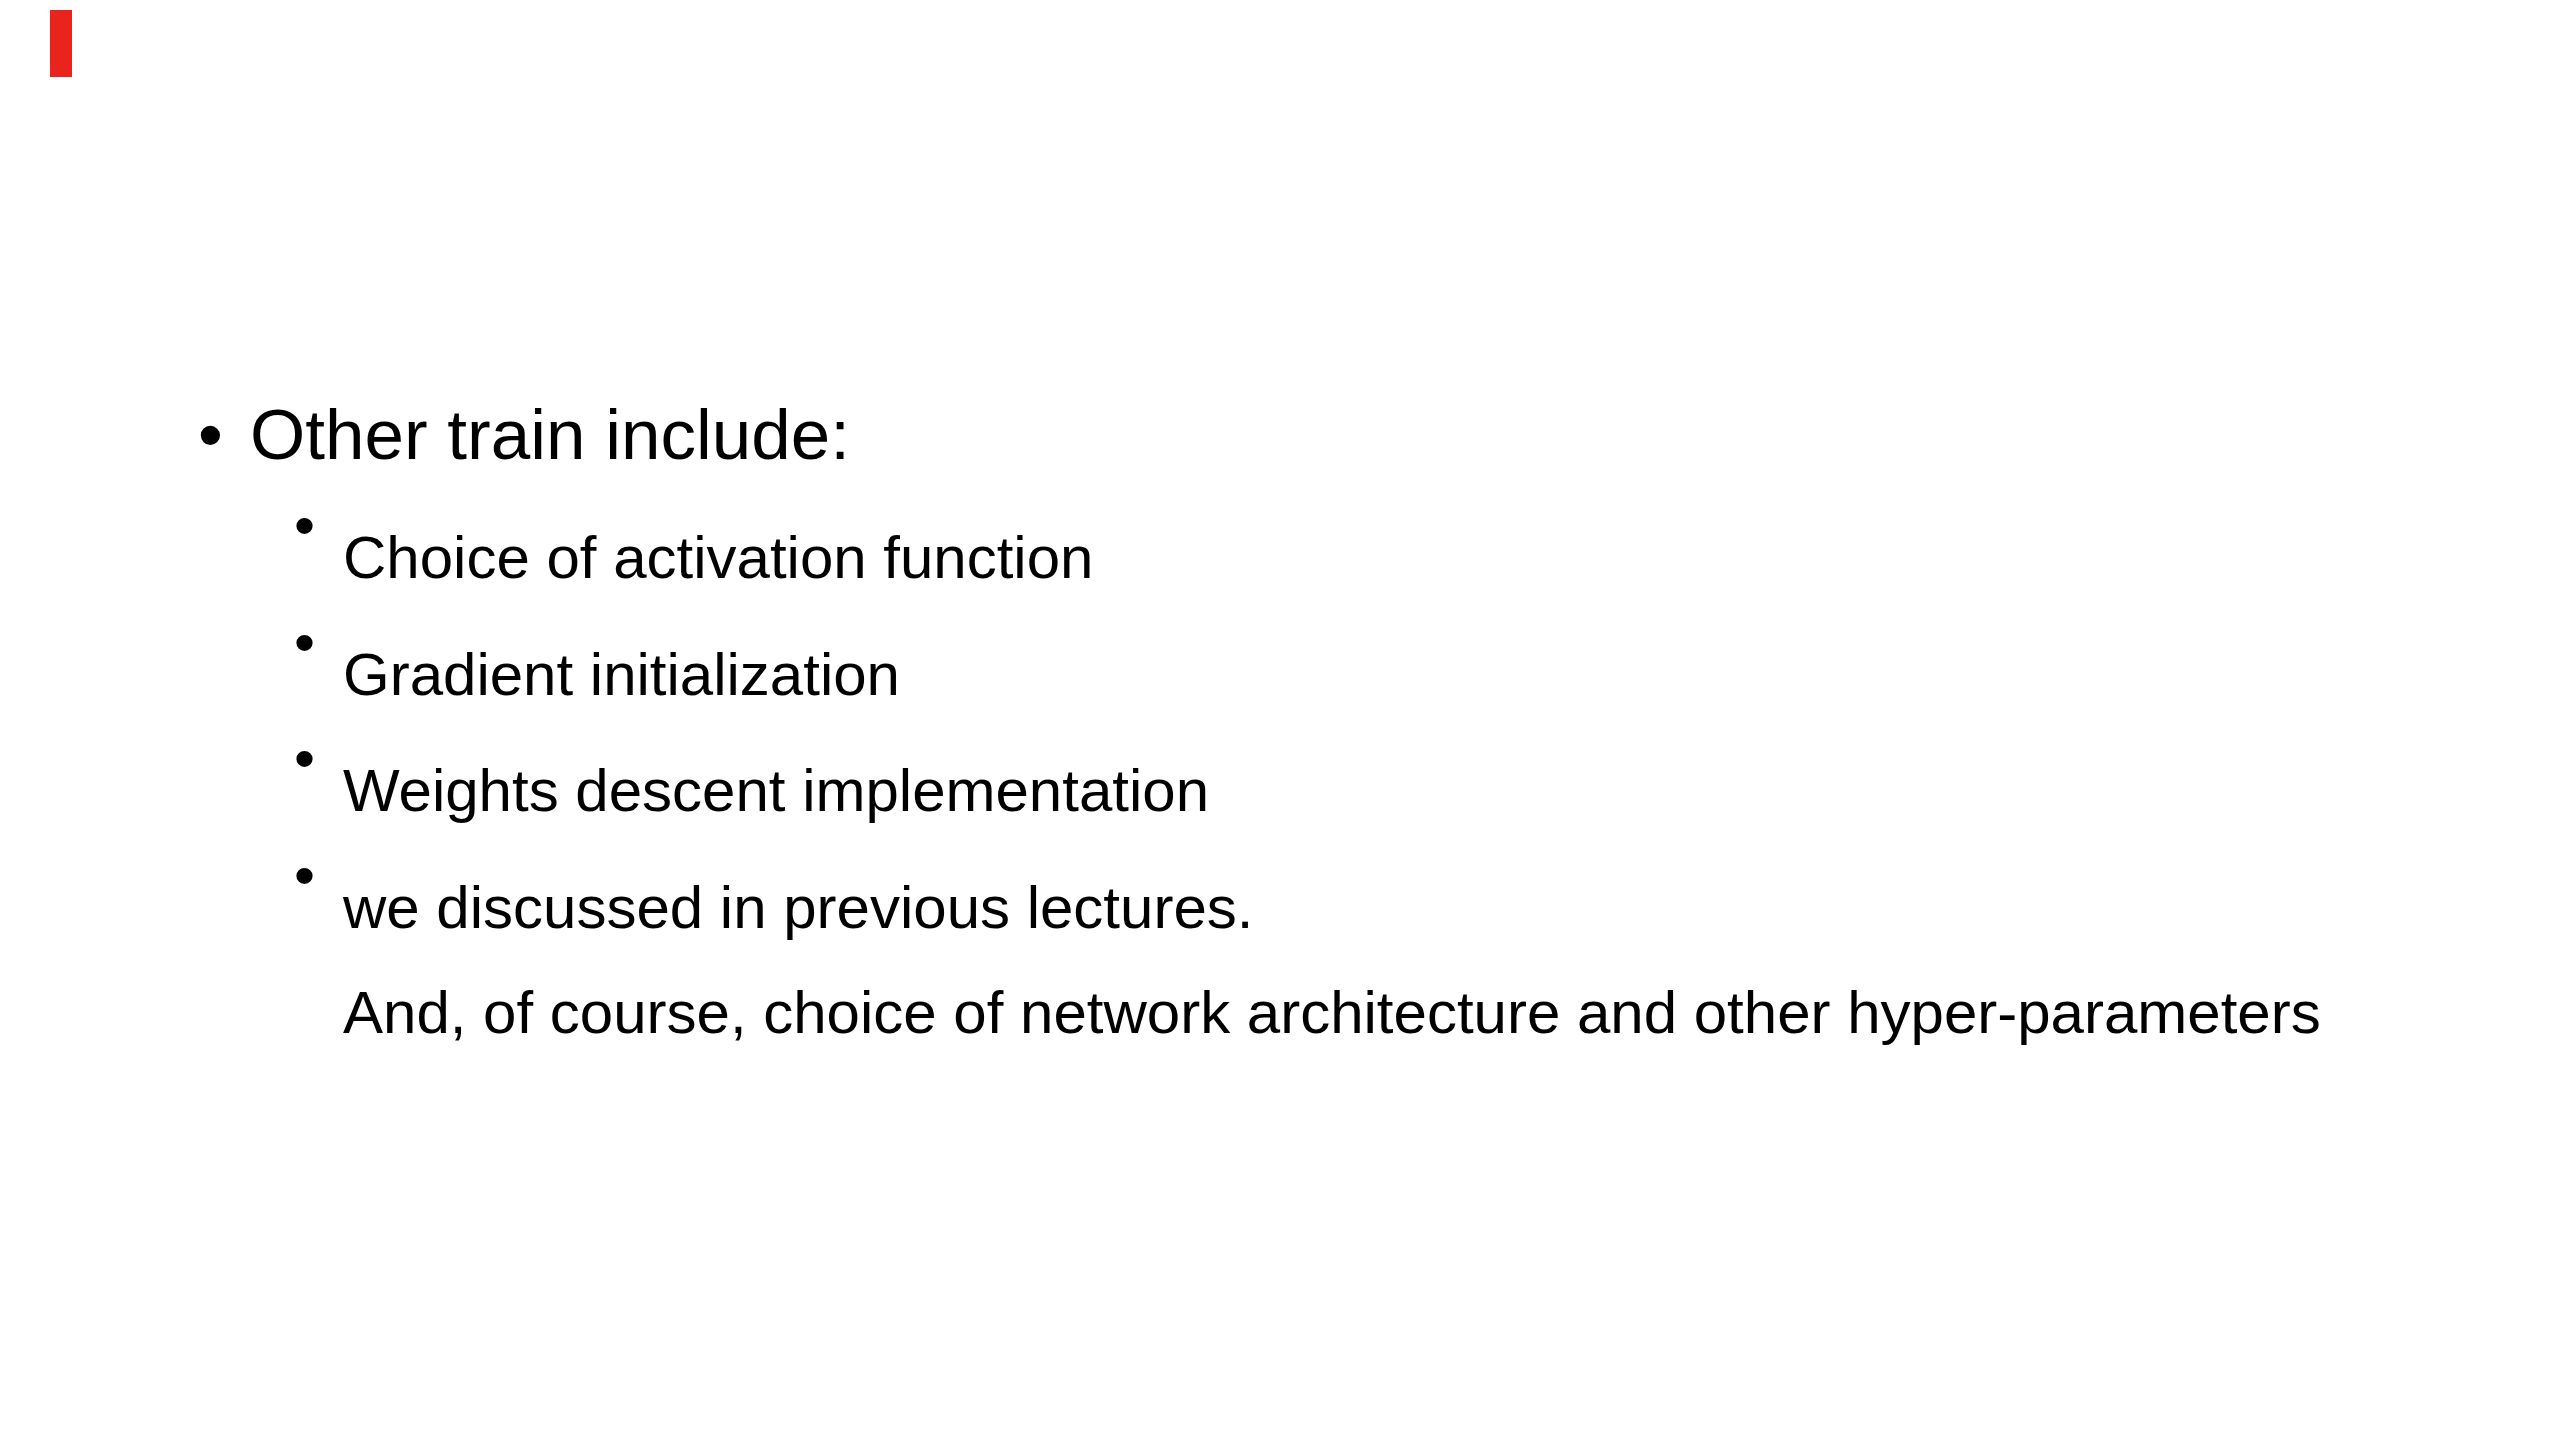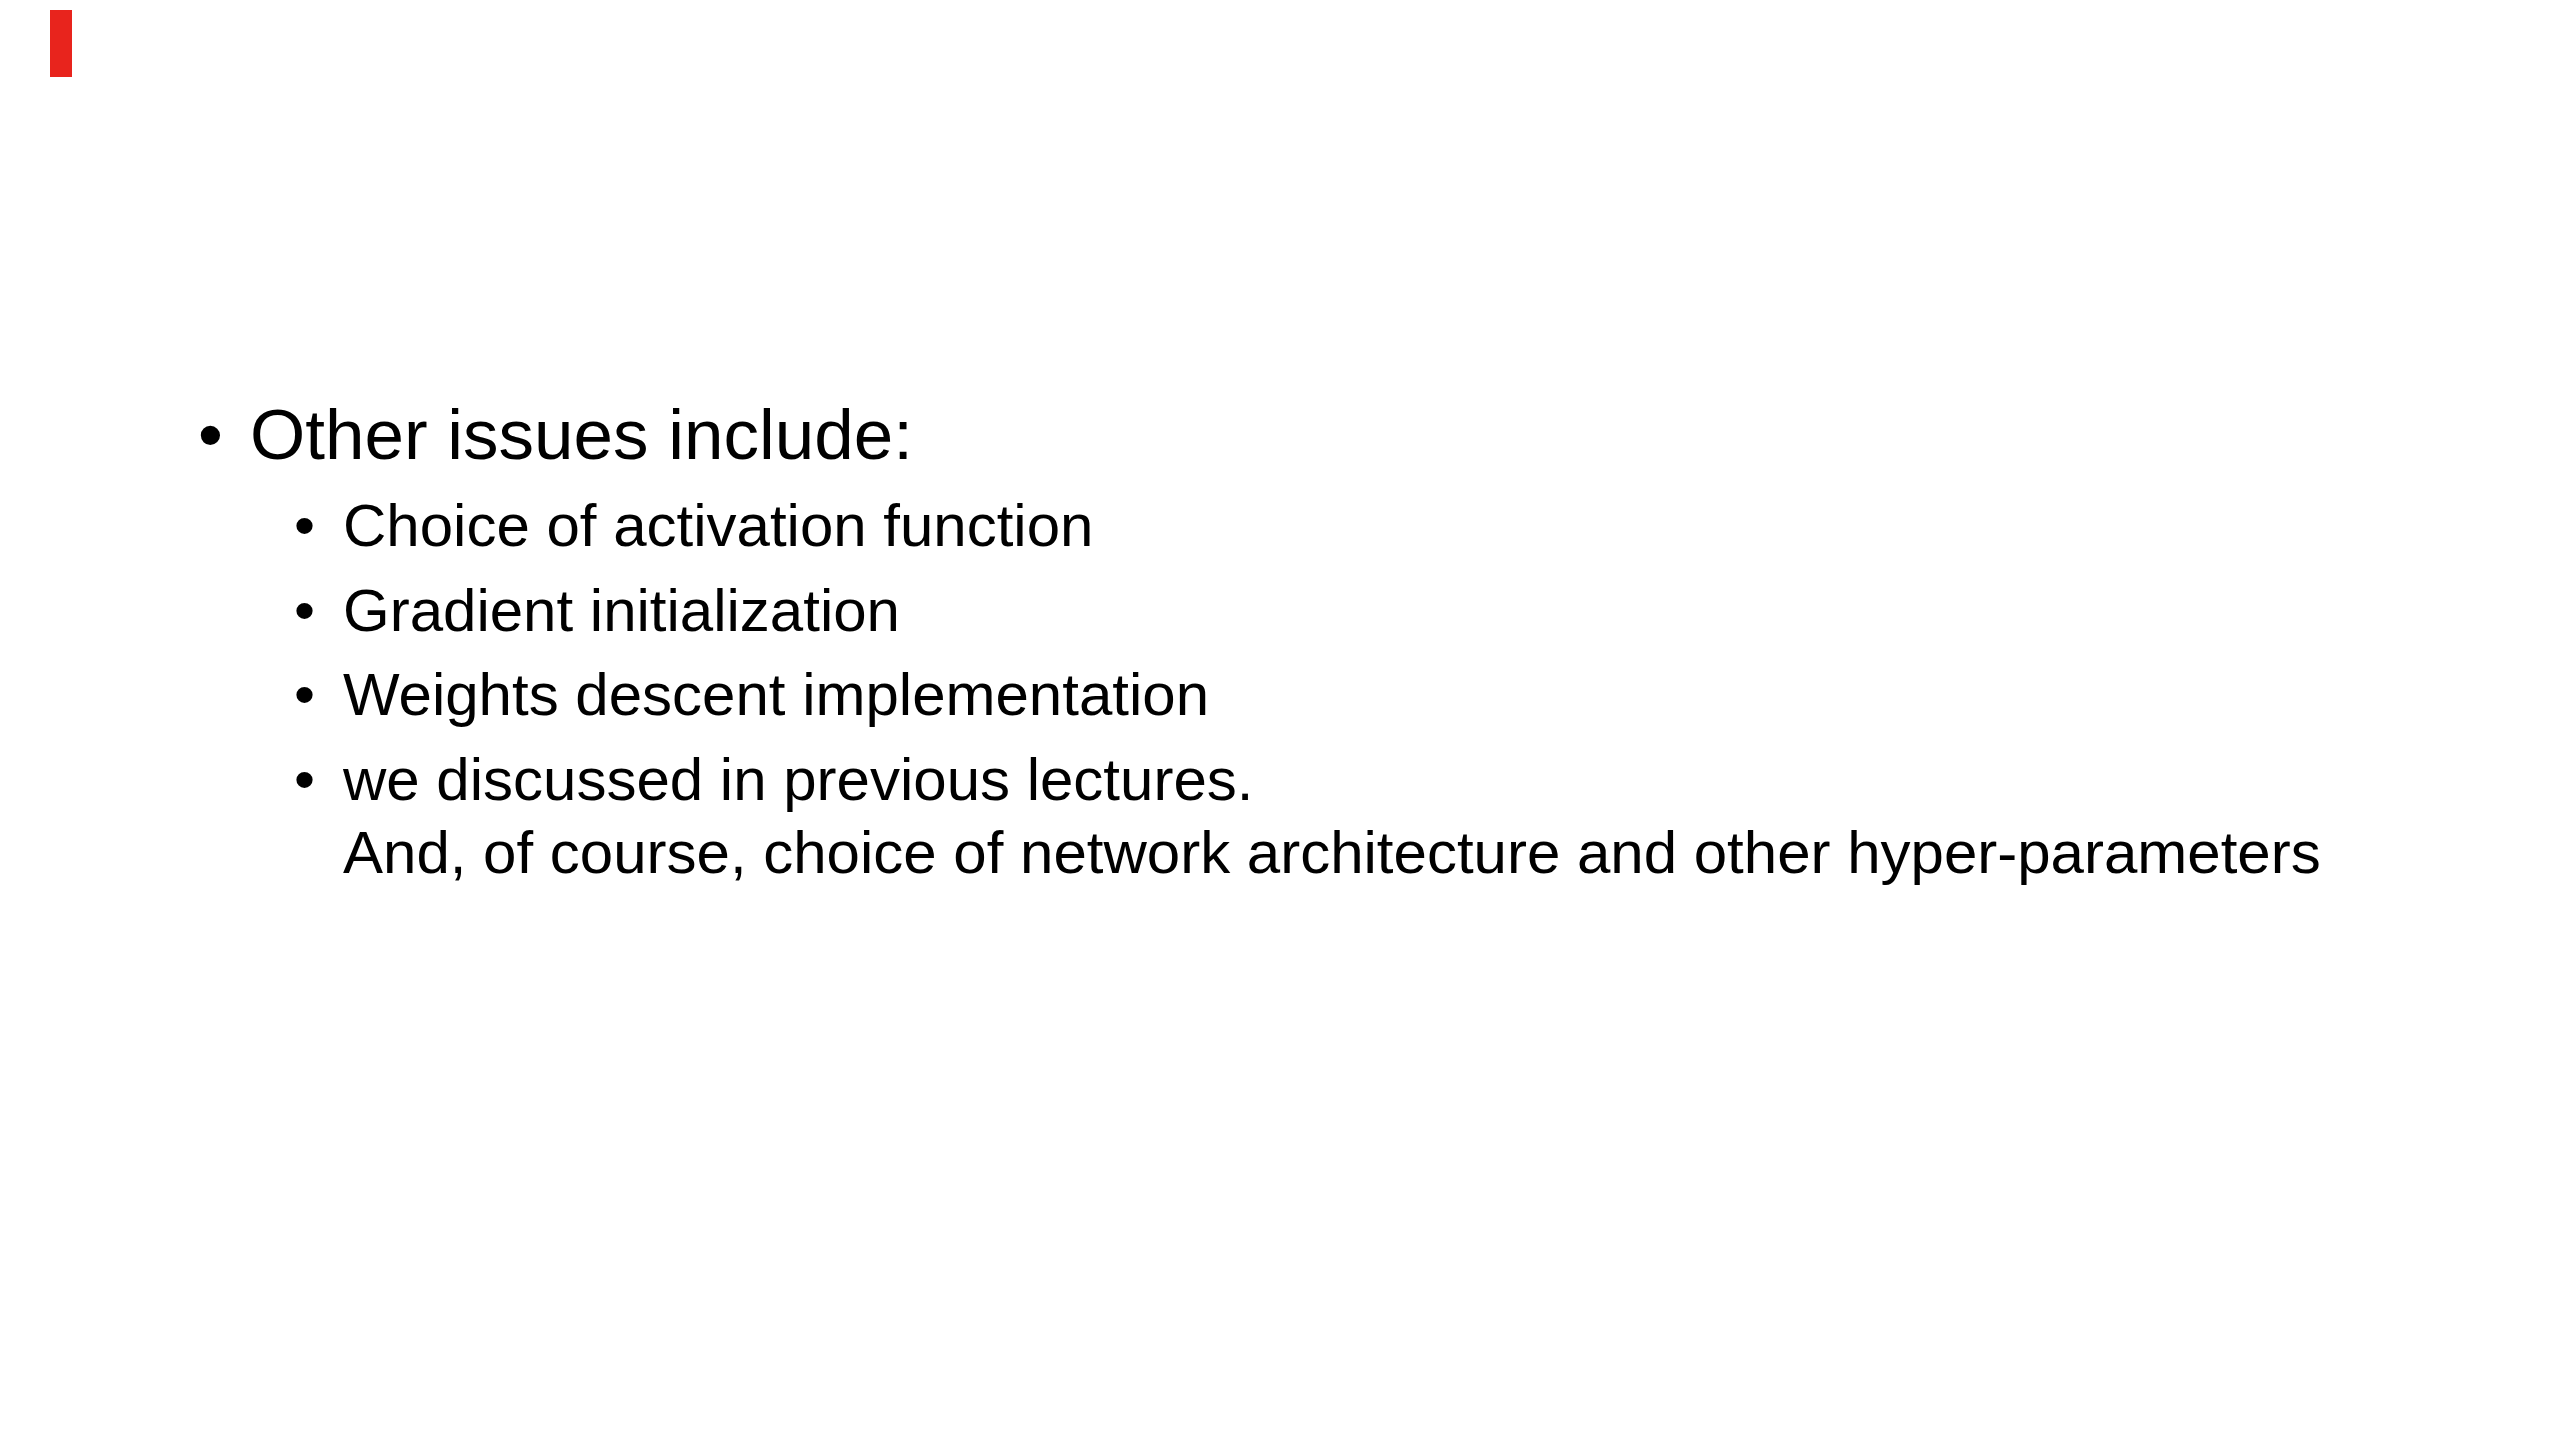--- a/index.html
+++ b/index.html
@@ -66,33 +66,34 @@
   }
   .sub-list li + li {
     margin-top: 11.6px;
   }
   .sub-list .dot {
     flex: 0 0 49px;
     width: 49px;
   }
   .txt .line {
     white-space: nowrap;
+    margin-top: 32px;
   }
 </style>
 </head>
 <body>
 
 <div class="slide">
 
   <div class="accent-bar"></div>
 
 
   <div class="main-bullet">
     <span class="dot">•</span>
-    <span class="b1text">Other issues include:</span>
+    <span class="b1text">Other train include:</span>
   </div>
 
   <ul class="sub-list">
 
     <li>
       <span class="dot">•</span>
       <div class="txt">
         <div class="line">Choice of activation function</div>
       </div>
     </li>

